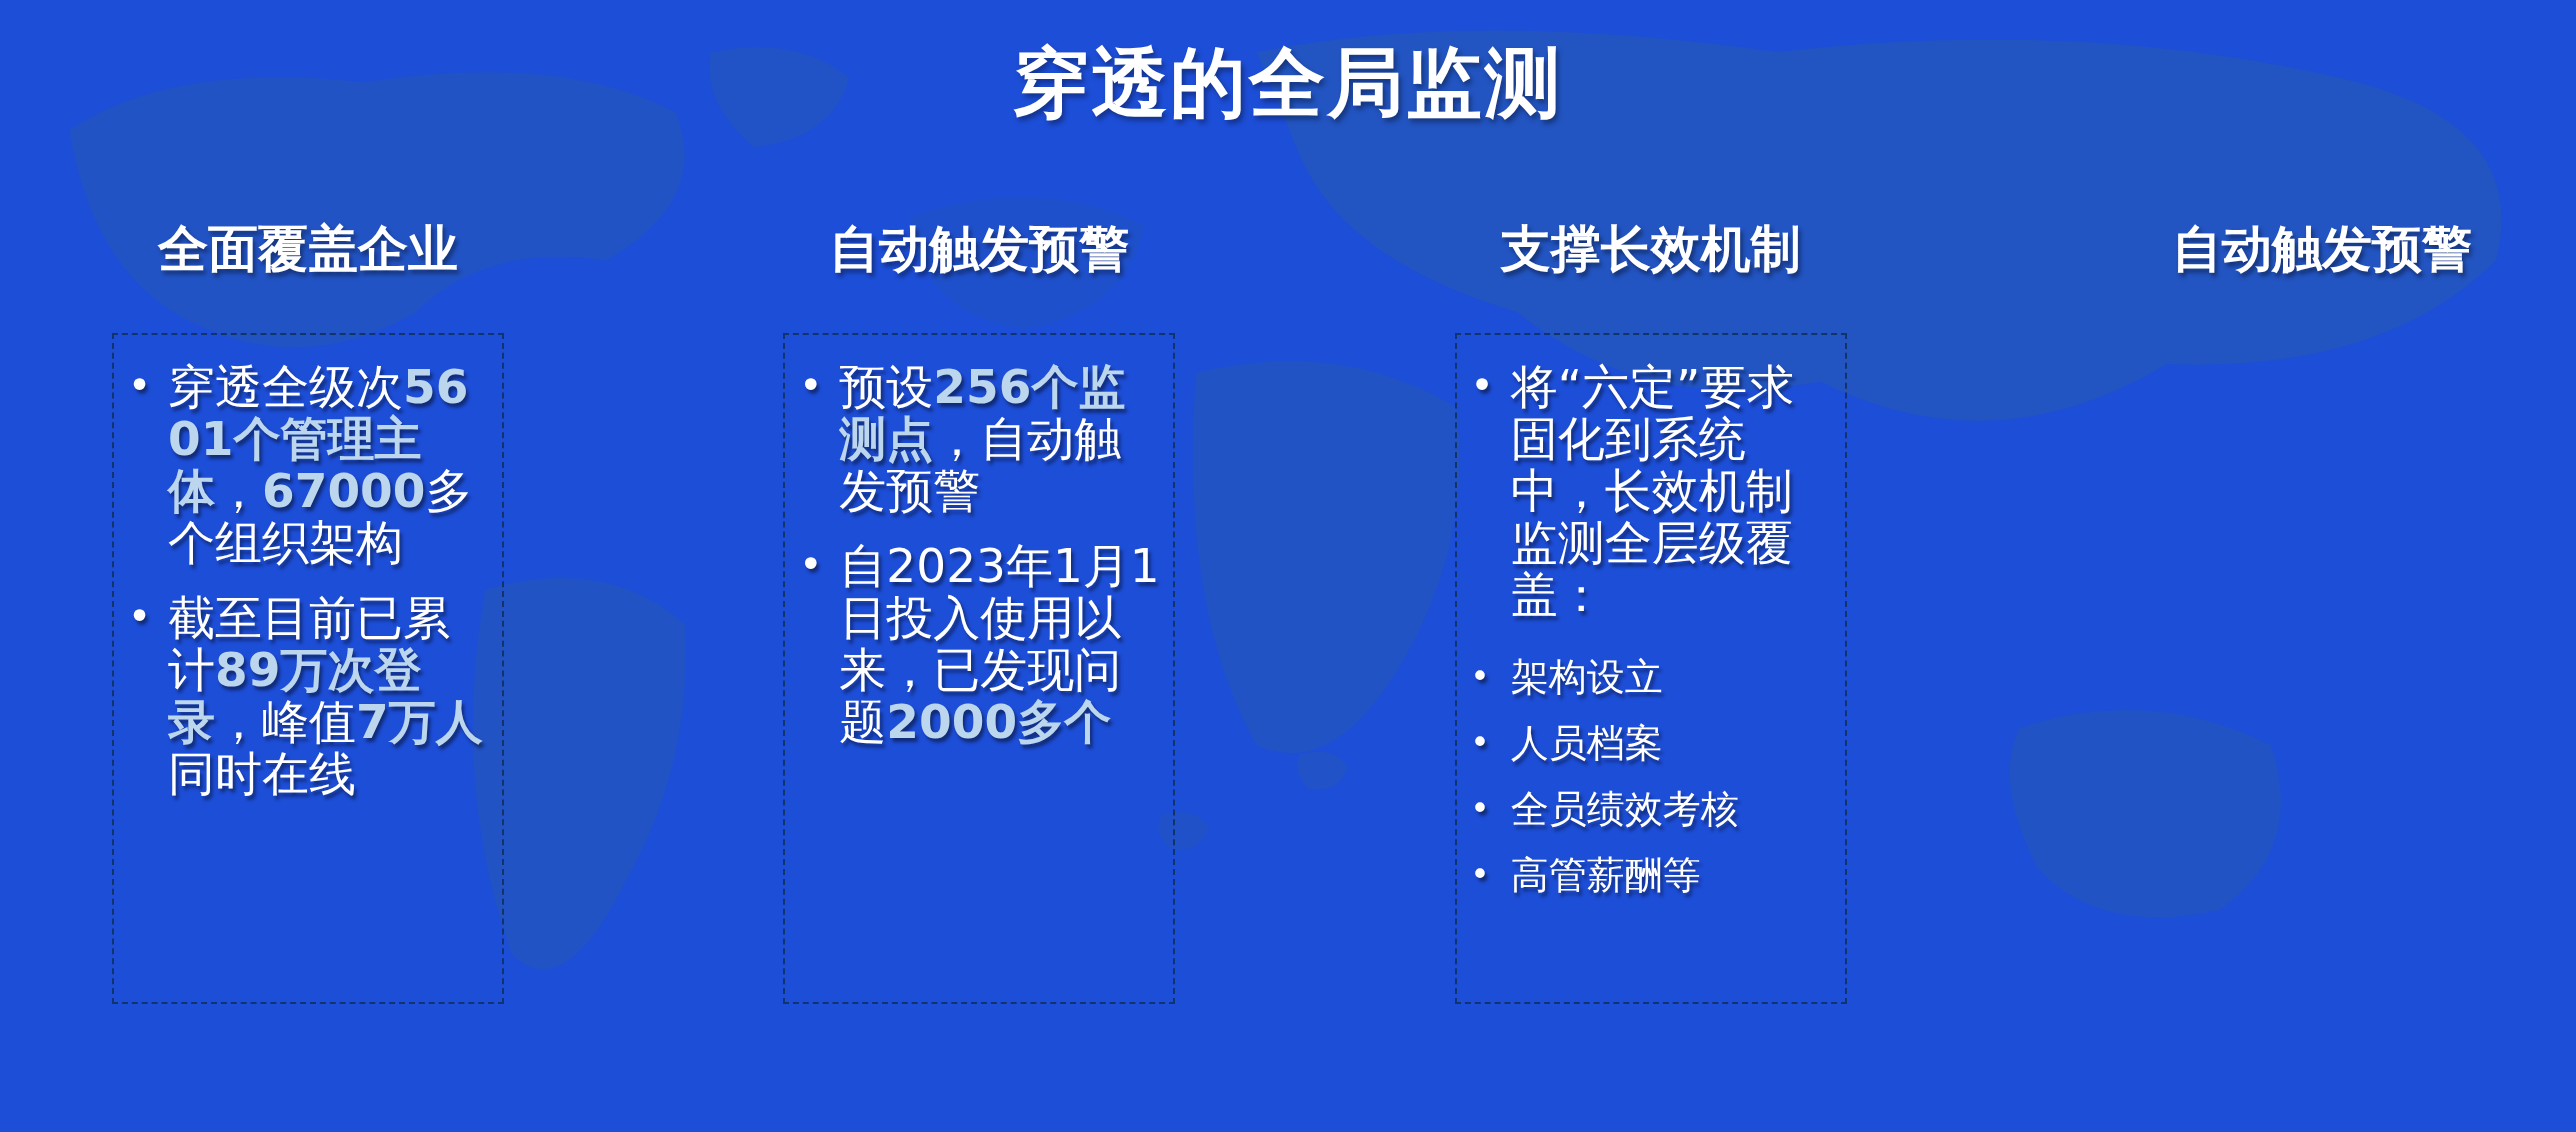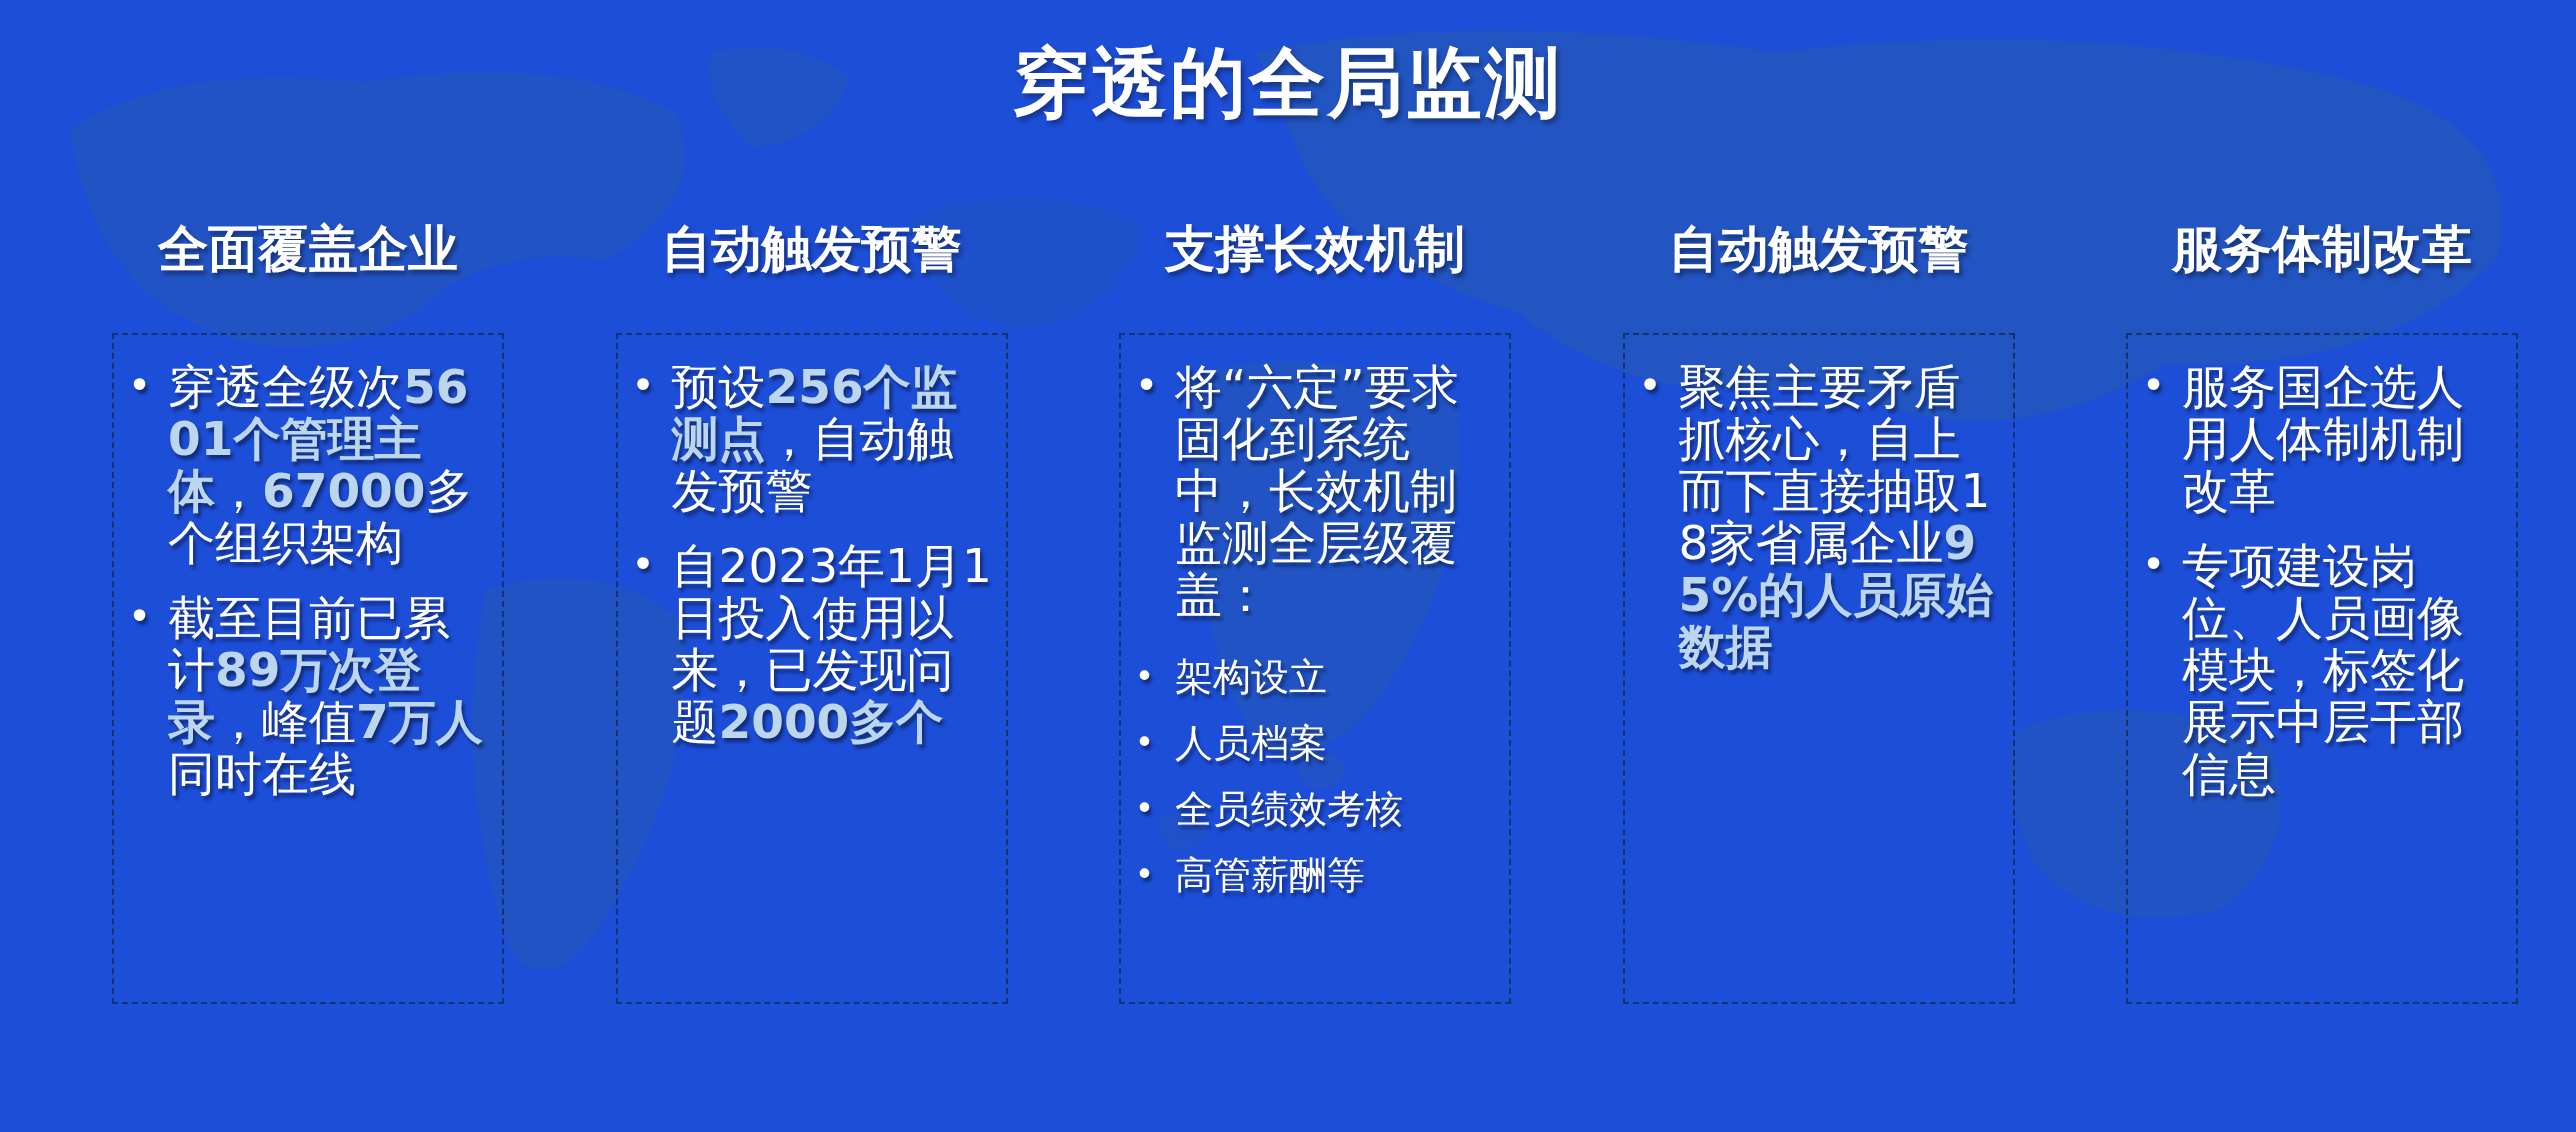--- a/index.html
+++ b/index.html
@@ -99,31 +99,17 @@
             <li class="bullet"><span>将“六定”要求固化到系统中，长效机制监测全层级覆盖：</span></li>
             <li class="bullet small"><span>架构设立</span></li>
             <li class="bullet small"><span>人员档案</span></li>
             <li class="bullet small"><span>全员绩效考核</span></li>
             <li class="bullet small"><span>高管薪酬等</span></li>
           </ul>
         </div>
       </div>
       <div class="column">
         <div class="col-header">自动触发预警</div>
-        <div class="col-box">
-          <ul class="bullet-list">
-            <li class="bullet"><span>聚焦主要矛盾抓核心，自上而下直接抽取18家省属企业</span><span class="hl">95%的人员原始数据</span></li>
-          </ul>
-        </div>
-      </div>
-      <div class="column">
-        <div class="col-header">服务体制改革</div>
-        <div class="col-box">
-          <ul class="bullet-list">
-            <li class="bullet"><span>服务国企选人用人体制机制改革</span></li>
-            <li class="bullet"><span>专项建设岗位、人员画像模块，标签化展示中层干部信息</span></li>
-          </ul>
-        </div>
       </div>
     </div>
 
 </div>
 
 
 </body></html>

